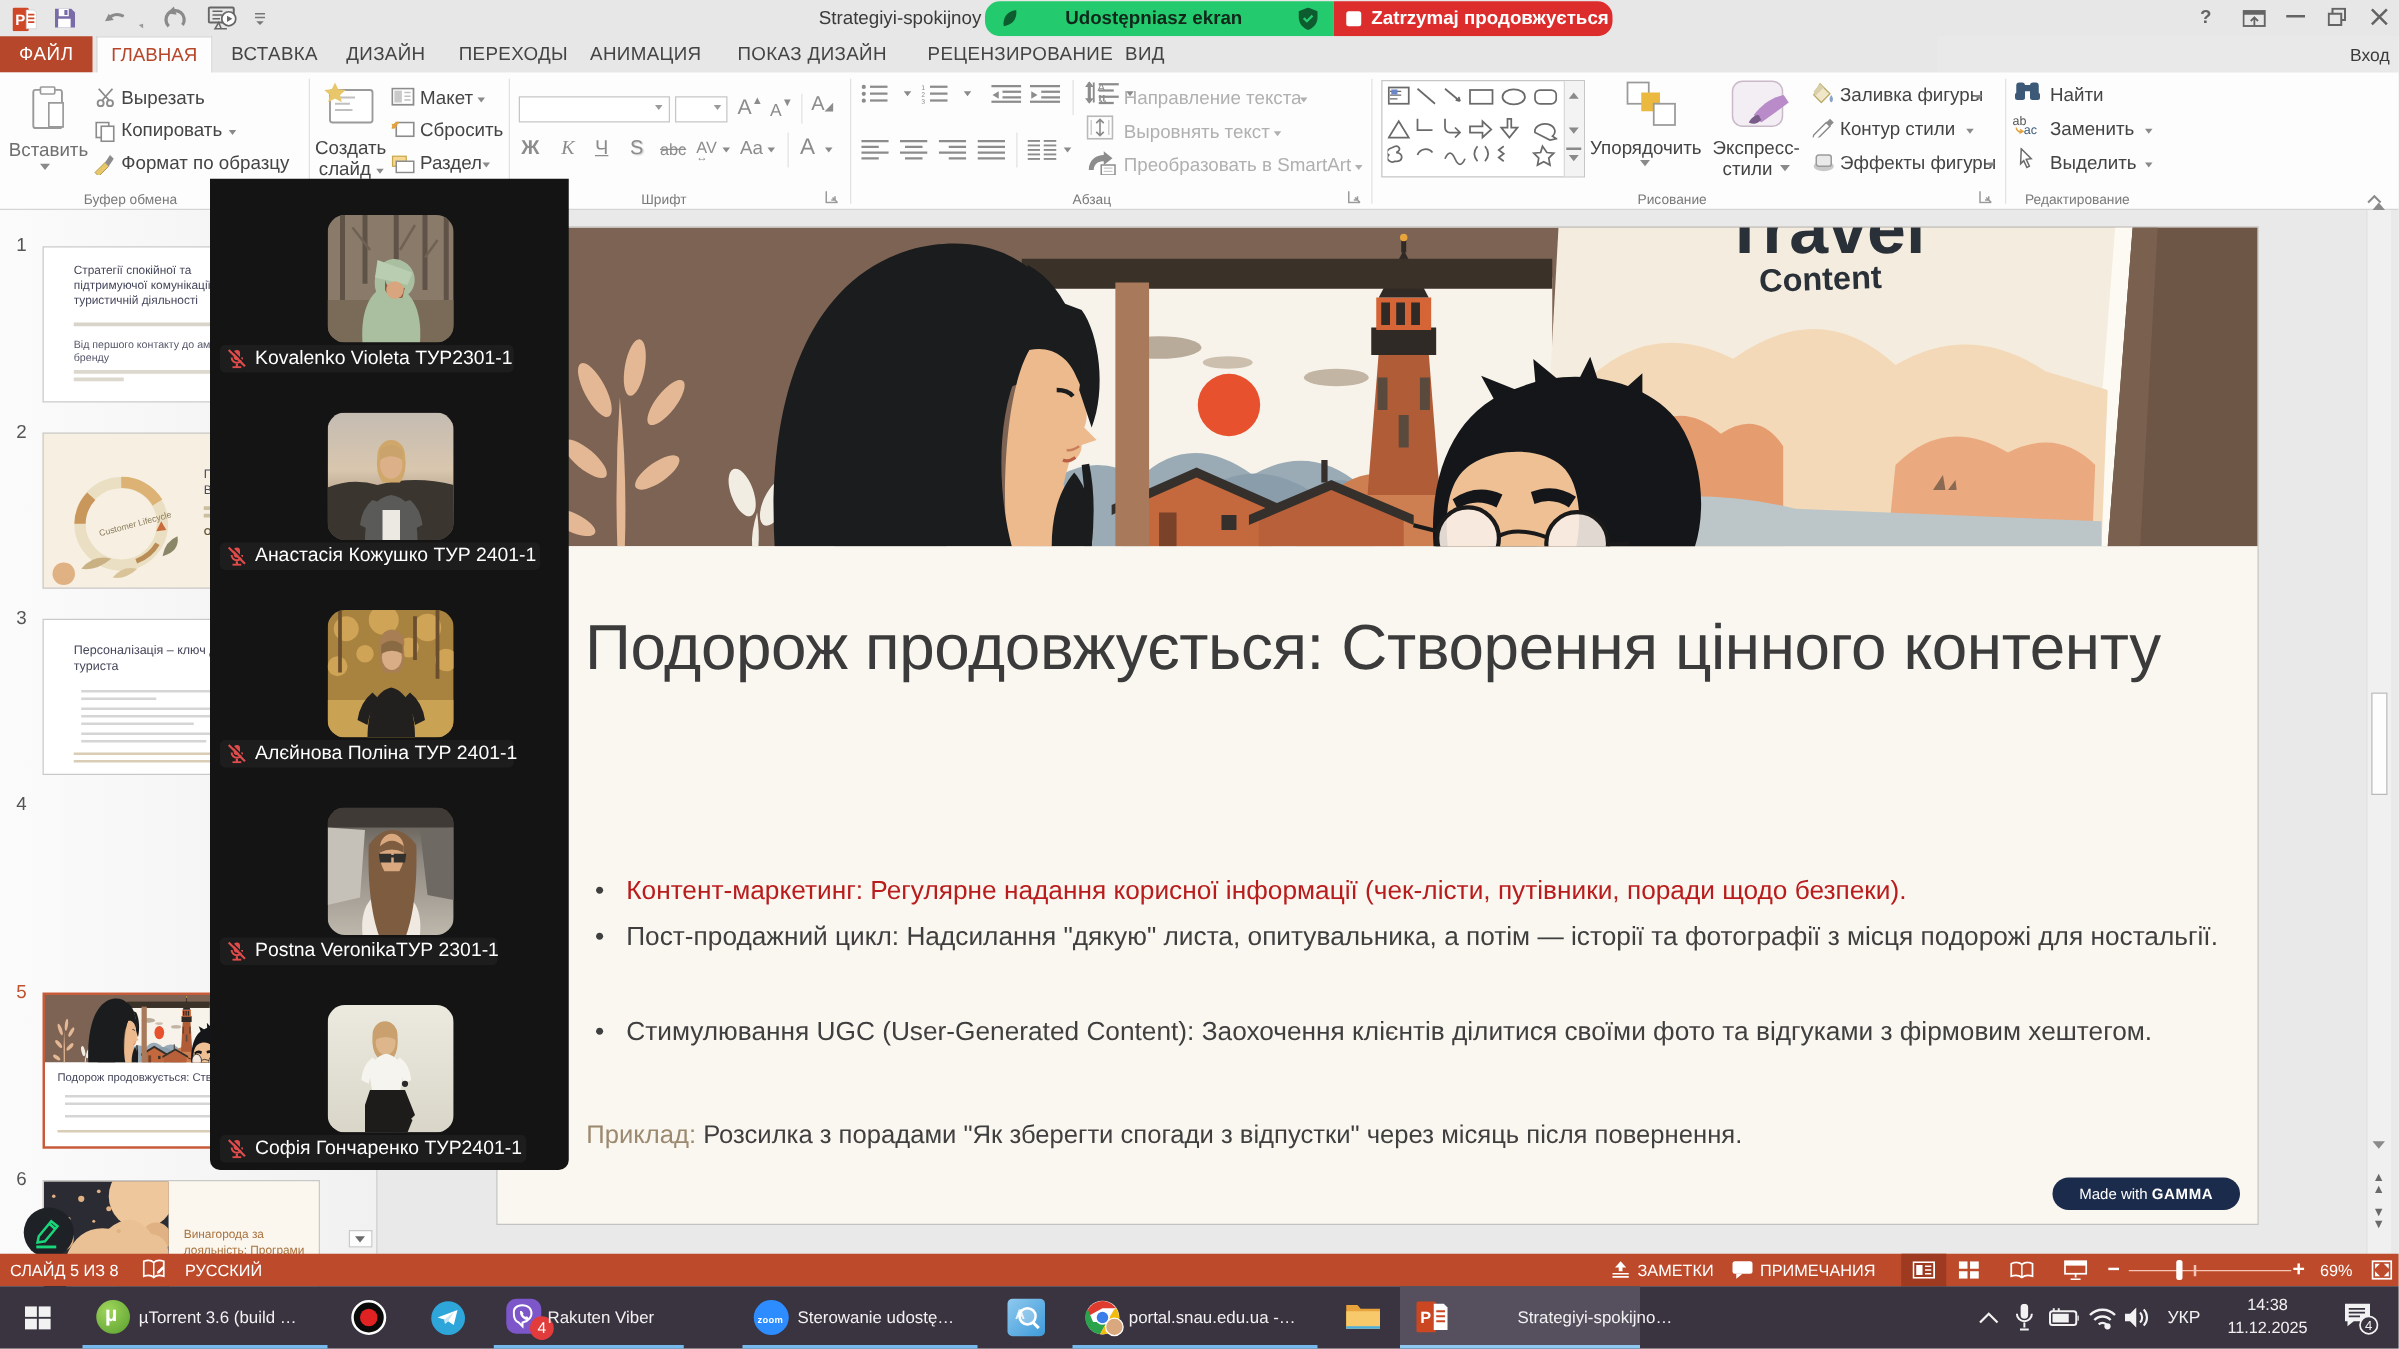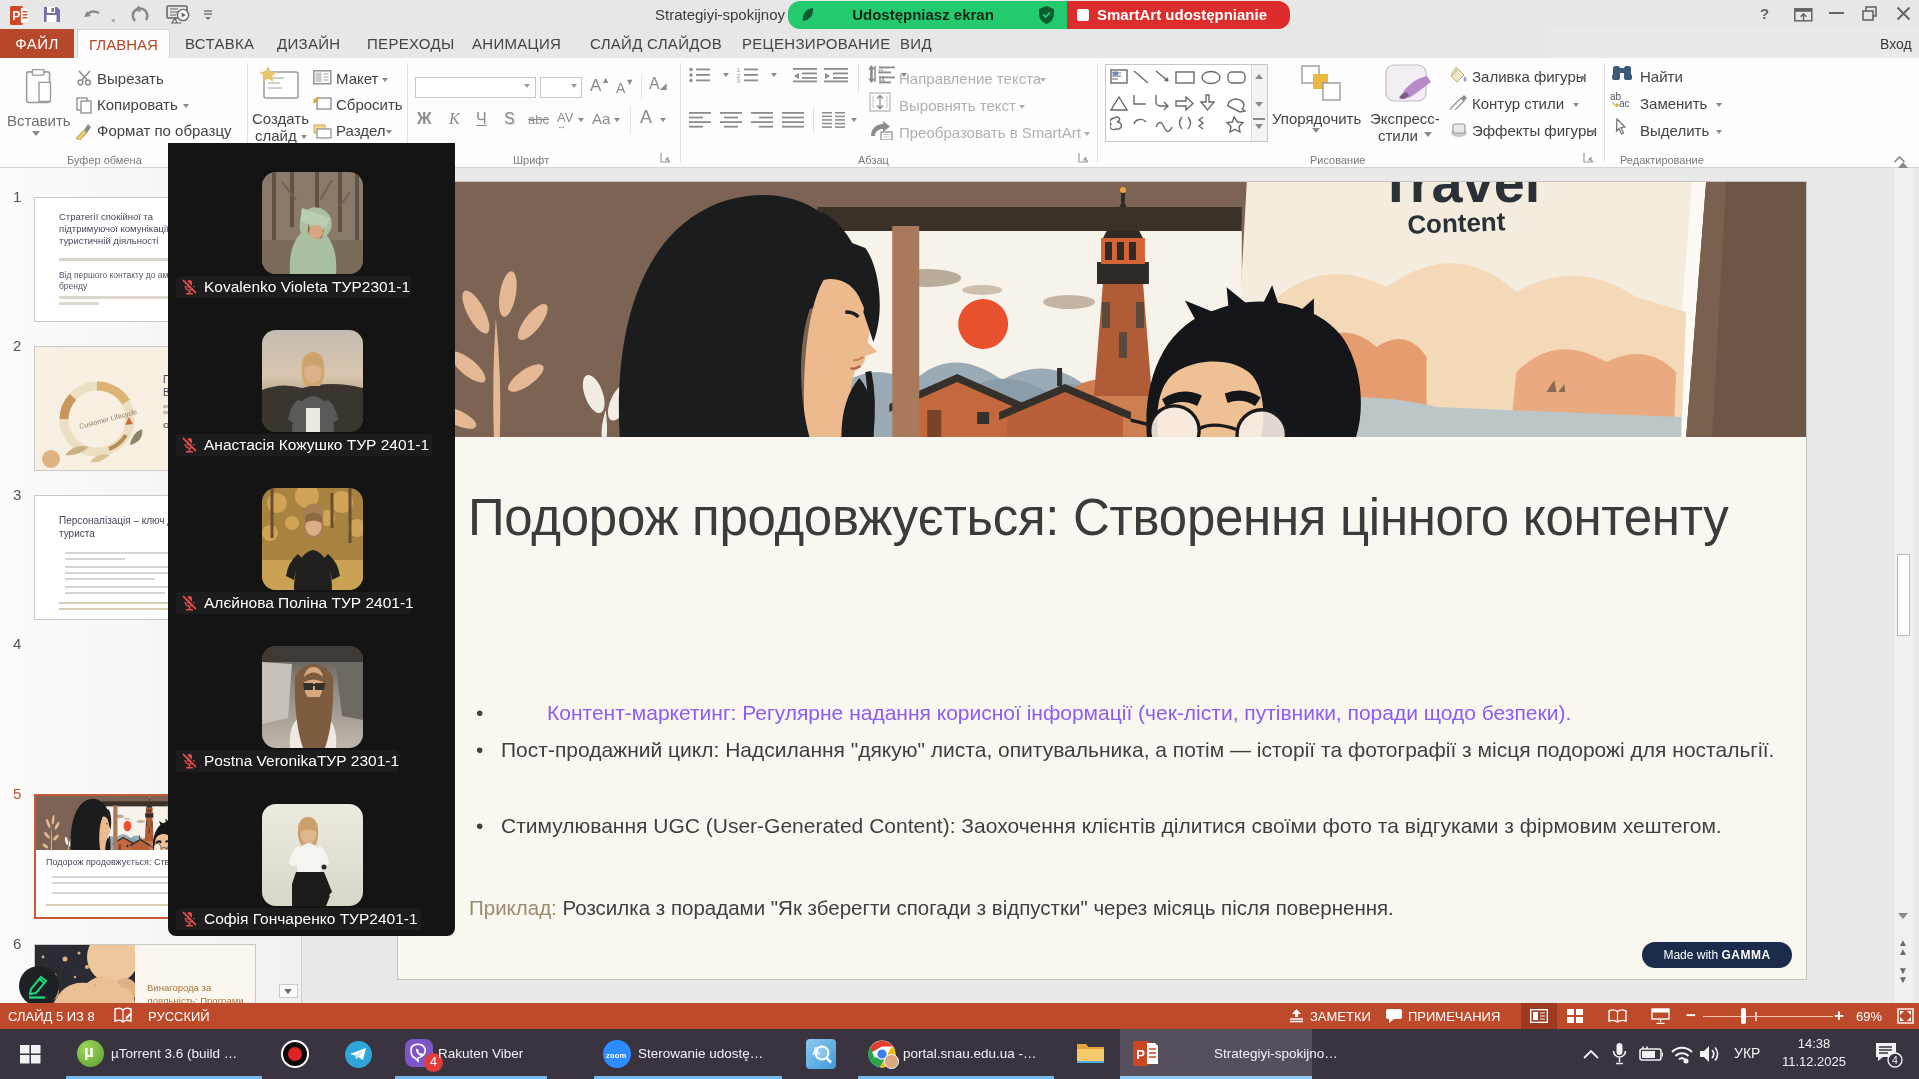--- a/index.html
+++ b/index.html
@@ -90,30 +90,30 @@
   <div class="abs" style="left:1067px;top:1px;width:223px;height:28px;background:#dd2c2c;border-radius:0 12px 12px 0;"></div>
   <svg class="abs" style="left:800px;top:7px" width="17" height="16" viewBox="0 0 17 16">
     <path d="M13 1 C5 2 2 8 3 14 C9 13 14 9 13 1 Z" fill="#0d5c30"></path>
   </svg>
   <div class="abs" style="left:828px;top:6px;width:190px;text-align:center;font-size:15px;font-weight:bold;color:#10271a;">Udostępniasz ekran</div>
   <svg class="abs" style="left:1038px;top:6px" width="17" height="18" viewBox="0 0 17 18">
     <path d="M8.5 0 L16 3 V8 C16 13 12.5 16.5 8.5 18 C4.5 16.5 1 13 1 8 V3 Z" fill="#0d5c30"></path>
     <path d="M5 8.5 l2.5 2.5 4.5 -4.5" stroke="#24cb6e" stroke-width="1.8" fill="none"></path>
   </svg>
   <div class="abs" style="left:1077px;top:9px;width:12px;height:12px;background:#fff;border-radius:2px;"></div>
-  <div class="abs" style="left:1097px;top:6px;font-size:15px;font-weight:bold;color:#fff;">SmartArt udostępnianie</div>
+  <div class="abs" style="left:1097px;top:6px;font-size:15px;font-weight:bold;color:#fff;">Zatrzymaj продовжується</div>
 </div>
 <div class="abs" id="tabrow">
   <div class="abs" style="left:0;top:0;width:74px;height:29px;background:#b7472a;color:#fff;text-align:center;line-height:30px;font-size:15px;letter-spacing:0.5px;">ФАЙЛ</div>
   <div class="abs" style="left:77px;top:0;width:93px;height:30px;background:#fdfdfd;border:1px solid #d5d5d5;border-bottom:none;color:#b7472a;text-align:center;line-height:30px;font-size:15px;">ГЛАВНАЯ</div>
   <div class="tab" style="left:185px;">ВСТАВКА</div>
   <div class="tab" style="left:277px;">ДИЗАЙН</div>
   <div class="tab" style="left:367px;">ПЕРЕХОДЫ</div>
   <div class="tab" style="left:472px;">АНИМАЦИЯ</div>
-  <div class="tab" style="left:590px;">СЛАЙД СЛАЙДОВ</div>
+  <div class="tab" style="left:590px;">ПОКАЗ ДИЗАЙН</div>
   <div class="tab" style="left:742px;">РЕЦЕНЗИРОВАНИЕ</div>
   <div class="tab" style="left:900px;">ВИД</div>
   <div class="abs" style="left:1880px;top:7px;font-size:14px;color:#3a3a3a;">Вход</div>
 </div>
 <div class="abs" id="ribbon">
 
   <svg class="abs" style="left:23px;top:11px" width="34" height="42" viewBox="0 0 34 44">
     <rect x="3" y="3" width="24" height="32" rx="2" fill="#fdfdfd" stroke="#9a9a9a" stroke-width="1.6"></rect>
     <rect x="9" y="0.5" width="12" height="6" rx="1" fill="#fdfdfd" stroke="#9a9a9a" stroke-width="1.4"></rect>
     <path d="M16 14 h12 v20 h-12 z" fill="#fff" stroke="#9a9a9a" stroke-width="1.4"></path>
@@ -611,21 +611,21 @@
       </g>
 
       <path d="M1310 0 L1410 0 L1410 255 L1290 255 L1296 180 Z" fill="#6e5647"></path>
       <path d="M1310 0 L1330 0 L1316 255 L1290 255 Z" fill="#7a604f"></path>
     </g>
     </defs>
     <use href="#illo"></use>
   </svg>
   <div class="abs" style="left:70px;top:306px;font-size:51px;color:#3b3b3b;letter-spacing:-0.3px;">Подорож продовжується: Створення цінного контенту</div>
   <div class="abs" style="left:78px;top:519px;font-size:21px;color:#3f3f3f;">•</div>
-  <div class="abs" style="left:103px;top:519px;font-size:21px;color:#8b5cf6;margin-left:46px;">Контент-маркетинг: Регулярне надання корисної інформації (чек-лісти, путівники, поради щодо безпеки).</div>
+  <div class="abs" style="left:103px;top:519px;font-size:21px;color:#b91c1c;">Контент-маркетинг: Регулярне надання корисної інформації (чек-лісти, путівники, поради щодо безпеки).</div>
   <div class="abs" style="left:78px;top:556px;font-size:21px;color:#3f3f3f;">•</div>
   <div class="abs" style="left:103px;top:556px;font-size:21px;color:#3f3f3f;">Пост-продажний цикл: Надсилання "дякую" листа, опитувальника, а потім — історії та фотографії з місця подорожі для ностальгії.</div>
   <div class="abs" style="left:78px;top:632px;font-size:21px;color:#3f3f3f;">•</div>
   <div class="abs" style="left:103px;top:632px;font-size:21px;color:#3f3f3f;">Стимулювання UGC (User-Generated Content): Заохочення клієнтів ділитися своїми фото та відгуками з фірмовим хештегом.</div>
   <div class="abs" style="left:71px;top:714px;font-size:20.5px;color:#3f3f3f;"><span style="color:#9c8a70;">Приклад:</span> Розсилка з порадами "Як зберегти спогади з відпустки" через місяць після повернення.</div>
   <div class="abs" style="left:1244px;top:760px;width:150px;height:26px;background:#1b2b4b;border-radius:13px;color:#fff;text-align:center;line-height:26px;font-size:12px;">Made with <b style="letter-spacing:0.5px;">GAMMA</b></div>
 </div>
 
 <div class="abs" style="left:1893px;top:168px;width:20px;height:835px;background:#f0f0f0;border-left:1px solid #e0e0e0;">
   <div class="abs" style="left:4px;top:-11px;width:0;height:0;border:5px solid transparent;border-bottom:6px solid #8a8a8a;"></div>

